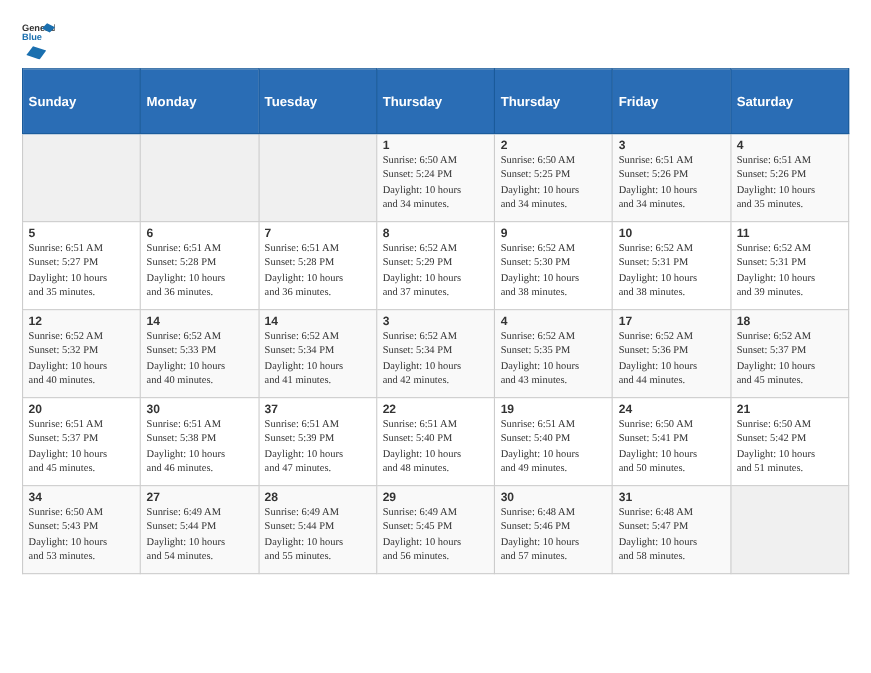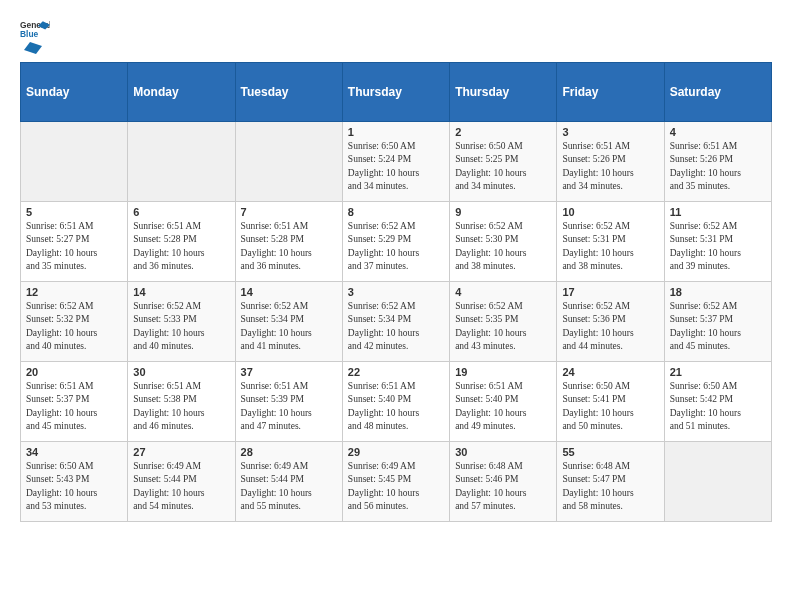--- a/index.html
+++ b/index.html
@@ -333,21 +333,21 @@
 and 56 minutes.</div>
         </td>
         <td>
           <span class="day-number">30</span>
           <div class="cell-content" style="white-space: pre-line;">Sunrise: 6:48 AM
 Sunset: 5:46 PM
 Daylight: 10 hours
 and 57 minutes.</div>
         </td>
         <td>
-          <span class="day-number">55</span>
+          <span class="day-number">31</span>
           <div class="cell-content" style="white-space: pre-line;">Sunrise: 6:48 AM
 Sunset: 5:47 PM
 Daylight: 10 hours
 and 58 minutes.</div>
         </td>
         <td class="empty-cell"></td>
       </tr>
     </tbody>
 </table>
 

